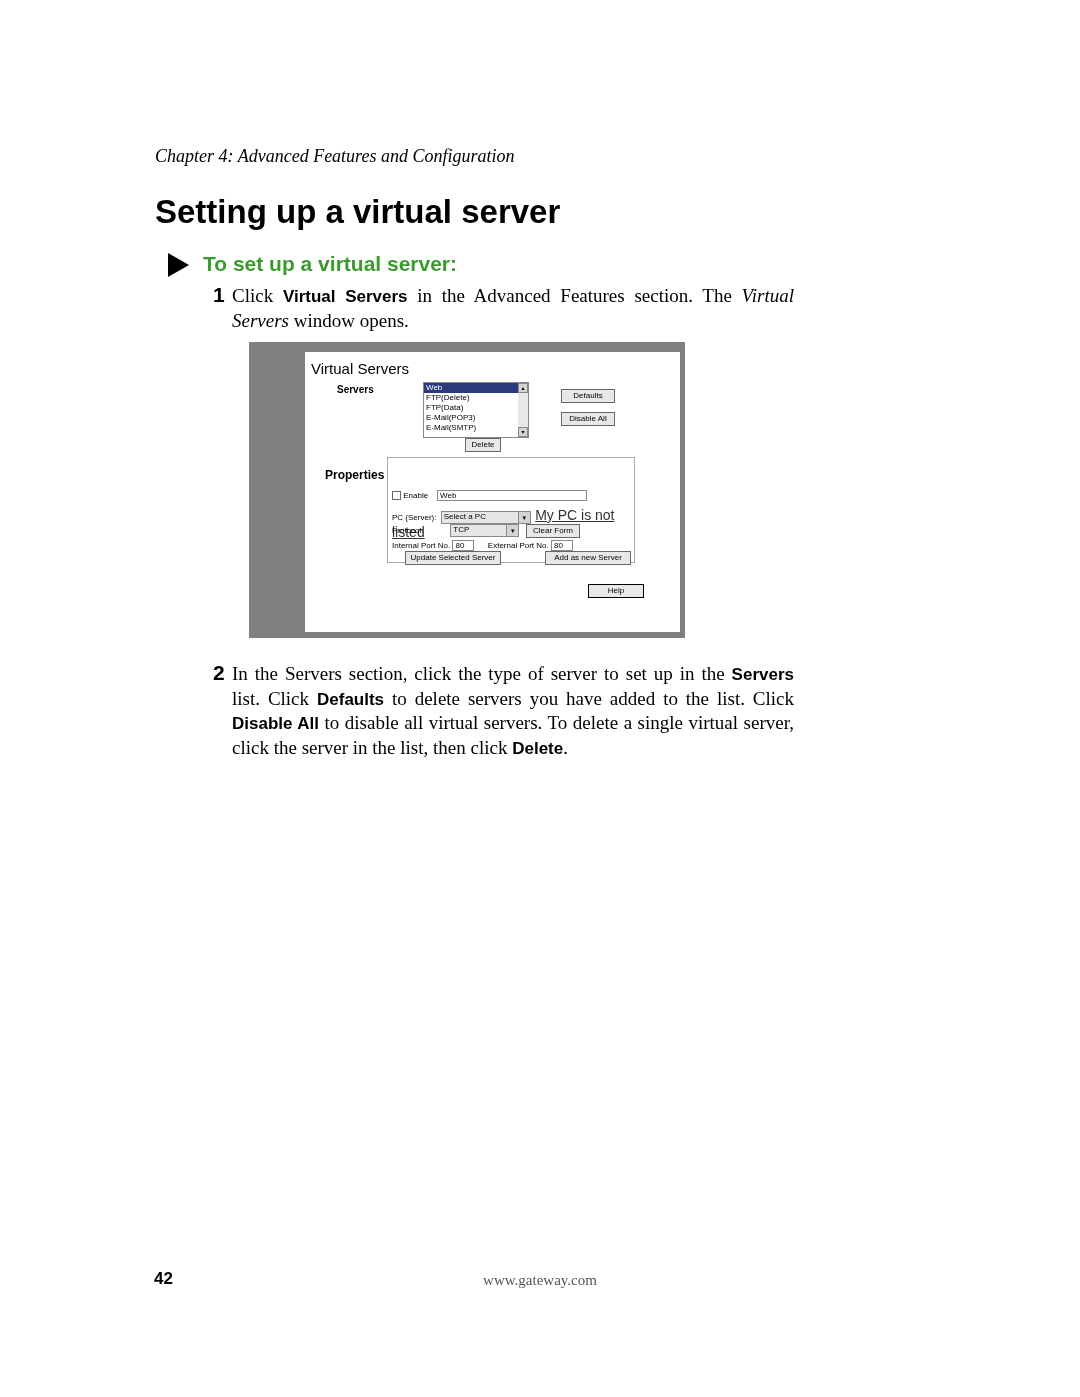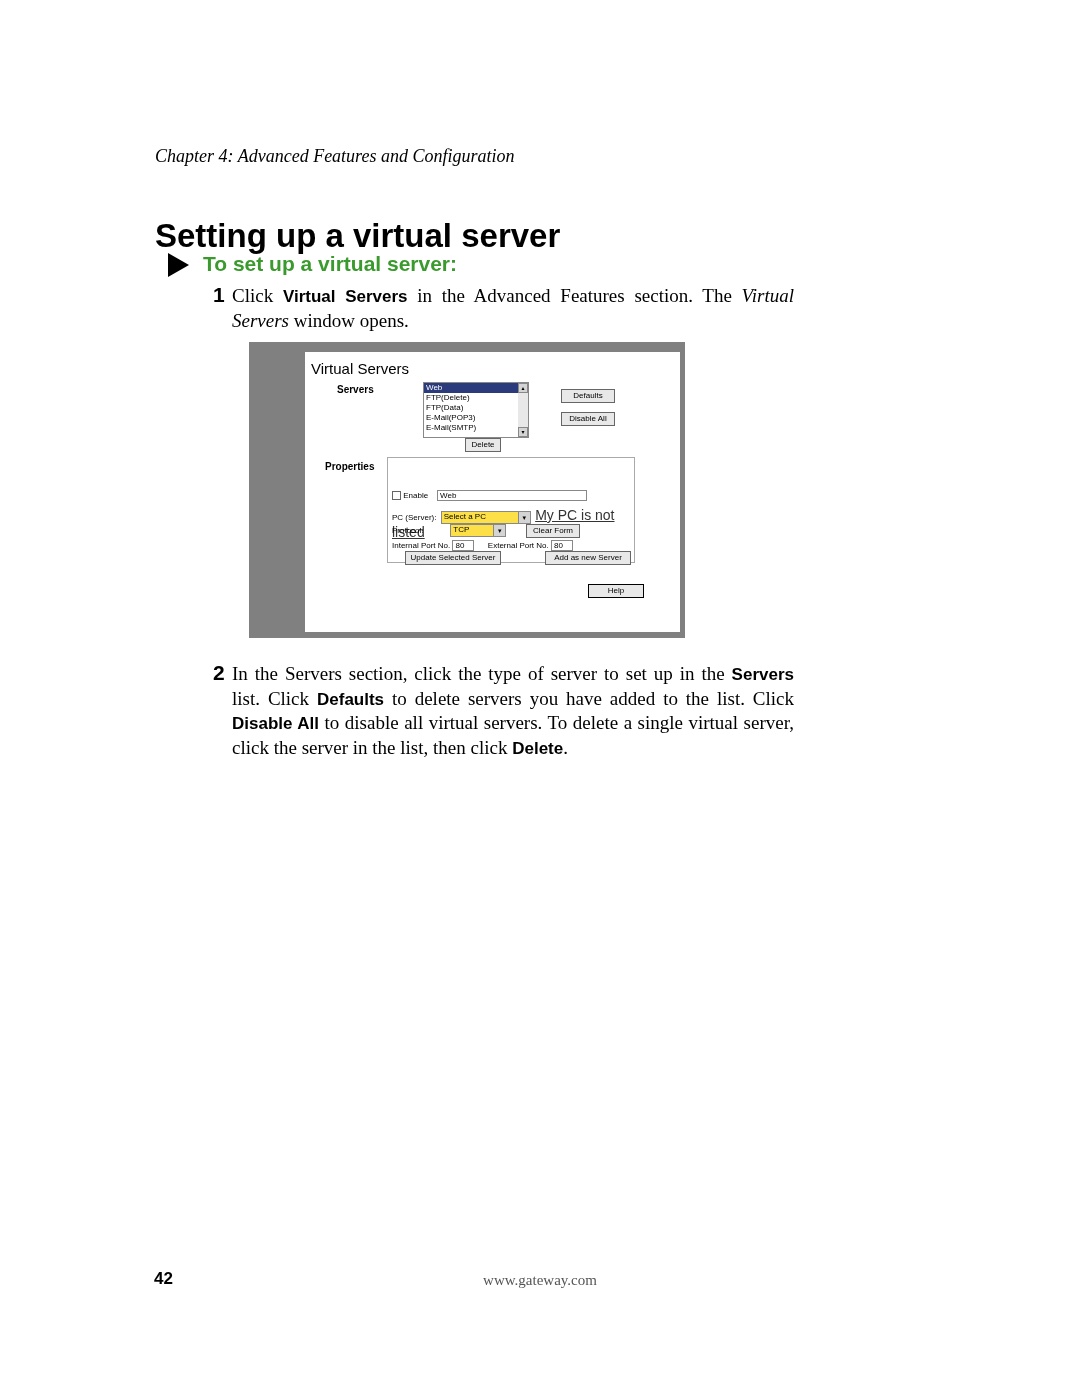--- a/index.html
+++ b/index.html
@@ -27,21 +27,20 @@
     color: #000;
   }
   .section-title {
     position: absolute;
     top: 193px;
     left: 155px;
     font-family: Arial, Helvetica, sans-serif;
     font-weight: bold;
     font-size: 33px;
     color: #000;
-    margin-top: 24px;
   }
   .arrow-icon {
     position: absolute;
     top: 253px;
     left: 168px;
     width: 0;
     height: 0;
     border-top: 12px solid transparent;
     border-bottom: 12px solid transparent;
     border-left: 21px solid #000;
@@ -143,25 +142,25 @@
     box-sizing: border-box;
     padding: 1px 4px;
     line-height: 1.2;
   }
   .btn-defaults { top: 37px; left: 256px; width: 54px; }
   .btn-disableall { top: 60px; left: 256px; width: 54px; }
   .btn-delete { top: 86px; left: 160px; width: 36px; }
 
   .label-properties {
     position: absolute;
-    top: 109px;
+    top: 116px;
     left: 20px;
     font-family: Arial, Helvetica, sans-serif;
     font-weight: bold;
-    font-size: 10px;
+    font-size: 12px;
   }
   .prop-box {
     position: absolute;
     top: 105px;
     left: 82px;
     width: 246px;
     height: 104px;
     border: 1px solid #aaa;
     font-size: 8px;
   }
@@ -175,21 +174,21 @@
     display: inline-block; width: 9px; height: 9px;
     border: 1px solid #666; background: #fff; vertical-align: middle;
     box-sizing: border-box;
   }
   .txt-input {
     display: inline-block; border: 1px solid #888; background: #fff;
     height: 11px; font-size: 8px; padding: 0 2px; box-sizing: border-box;
     vertical-align: middle;
   }
   .sel-input {
-    display: inline-block; border: 1px solid #888; background: #fde047;
+    display: inline-block; border: 1px solid #888; background: #e5e5e5;
     height: 13px; font-size: 8px; padding: 0 12px 0 2px; box-sizing: border-box;
     vertical-align: middle; position: relative;
   }
   .sel-input::after {
     content: "▾"; position: absolute; right: 0; top: 0; width: 11px;
     height: 11px; background: #d4d4d4; border-left: 1px solid #888;
     text-align: center; line-height: 11px; font-size: 7px;
   }
   .linkish { text-decoration: underline; color: #333; font-size: 14px; }
   .btn-update { top: 199px; left: 100px; width: 96px; }
@@ -270,21 +269,21 @@
           <span class="txt-input" style="width:150px;">Web</span>
         </div>
         <div class="field-row" style="top:21px;">
           <span>PC (Server):</span>
           <span class="sel-input" style="width:90px; margin-left:2px;">Select a PC</span>
           &nbsp;<span class="linkish">My PC is not listed</span>
         </div>
         <div class="field-row" style="top:38px;">
           <span>Protocol:</span>
           &nbsp;&nbsp;&nbsp;&nbsp;&nbsp;&nbsp;&nbsp;&nbsp;&nbsp;&nbsp;
-          <span class="sel-input" style="width:56px;">TCP</span>
+          <span class="sel-input" style="width:69px;">TCP</span>
         </div>
         <div class="field-row" style="top:54px;">
           <span>Internal Port No.</span>
           <span class="txt-input" style="width:22px;">80</span>
           &nbsp;&nbsp;&nbsp;&nbsp;
           <span>External Port No.</span>
           <span class="txt-input" style="width:22px;">80</span>
         </div>
         <div class="btn-win" style="top:66px; left:138px; width:54px;">Clear Form</div>
       </div>

